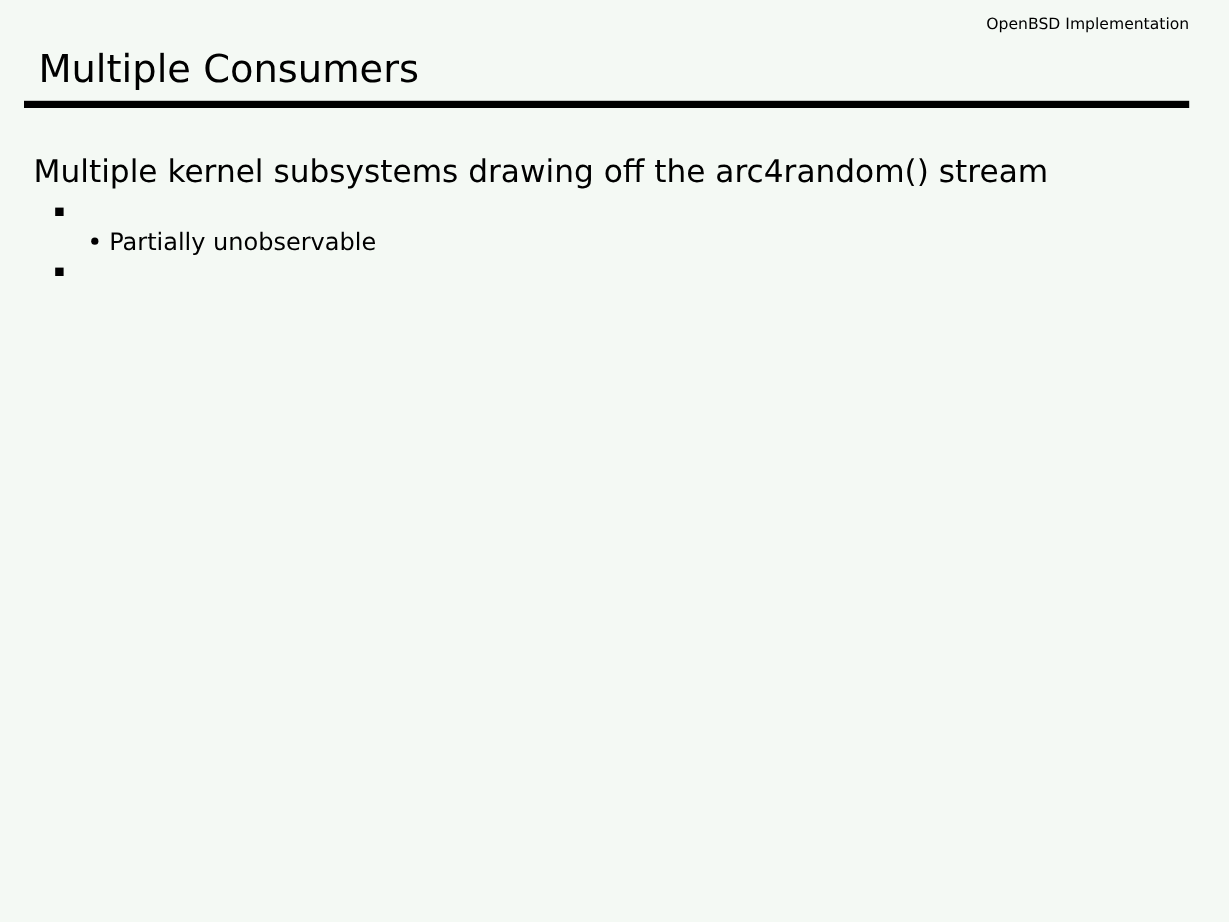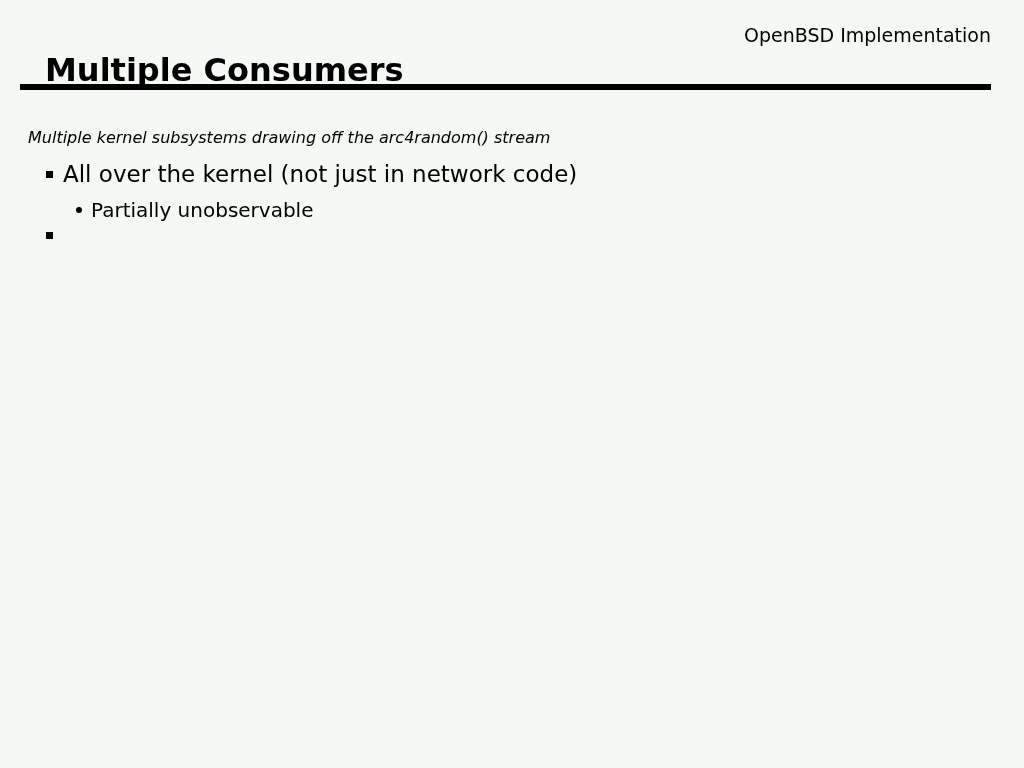--- a/index.html
+++ b/index.html
@@ -14,54 +14,53 @@
     font-family: "DejaVu Sans", sans-serif;
     position: relative;
     overflow: hidden;
   }
   .slide {
     position: absolute;
     inset: 0;
   }
   .header-label {
     position: absolute;
-    top: 24px;
+    top: 13px;
     right: 33px;
-    font-size: 19px;
+    font-size: 13px;
     letter-spacing: 0px;
     text-align: right;
   }
   .title {
     position: absolute;
     top: 40px;
     left: 32px;
-    margin: 13px;
+    margin: 0;
     font-size: 32px;
-    font-weight: bold;
+    font-weight: normal;
     line-height: 1.1;
   }
   .rule {
     position: absolute;
     top: 84px;
     left: 20px;
     width: 971px;
     height: 6px;
     background: #000000;
   }
   .content {
     position: absolute;
     top: 128px;
     left: 28px;
     right: 20px;
   }
   .intro {
     margin: 0 0 12px 0;
-    font-size: 16px;
+    font-size: 26px;
     line-height: 1.25;
-    font-style: italic;
   }
   .bullet {
     display: flex;
     align-items: center;
     margin-bottom: 9px;
     font-size: 23px;
     line-height: 1.25;
   }
   .bullet.level1 {
     padding-left: 18px;
@@ -97,21 +96,20 @@
   <h1 class="title">Multiple Consumers</h1>
 
   <div class="rule"></div>
 
   <div class="content">
 
     <p class="intro">Multiple kernel subsystems drawing off the arc4random() stream</p>
 
     <div class="bullet level1">
       <span class="marker square"></span>
-      <span>All over the kernel (not just in network code)</span>
     </div>
 
     <div class="bullet level2">
       <span class="marker dot"></span>
       <span>Partially unobservable</span>
     </div>
 
     <div class="bullet level1">
       <span class="marker square"></span>
     </div>

